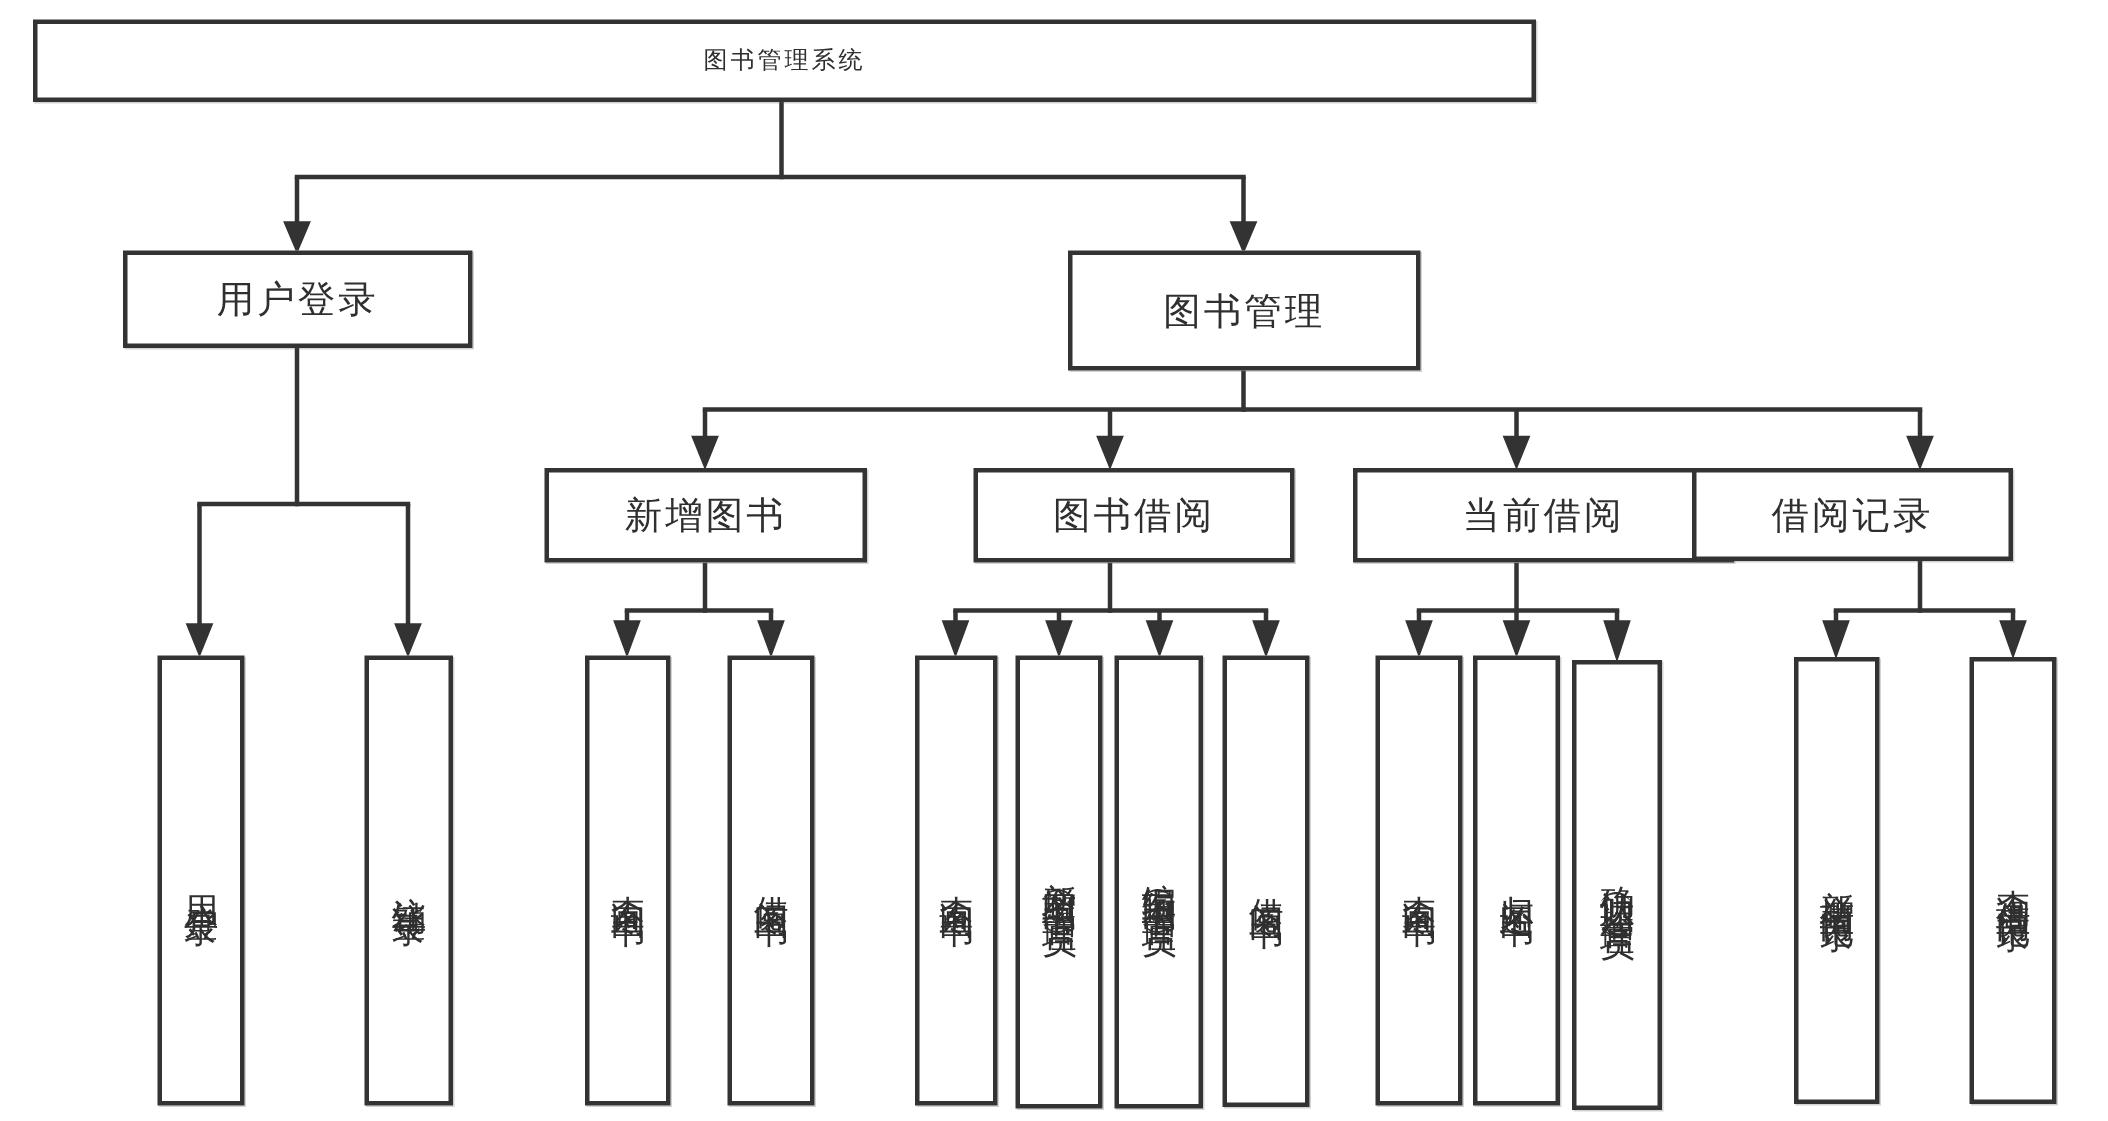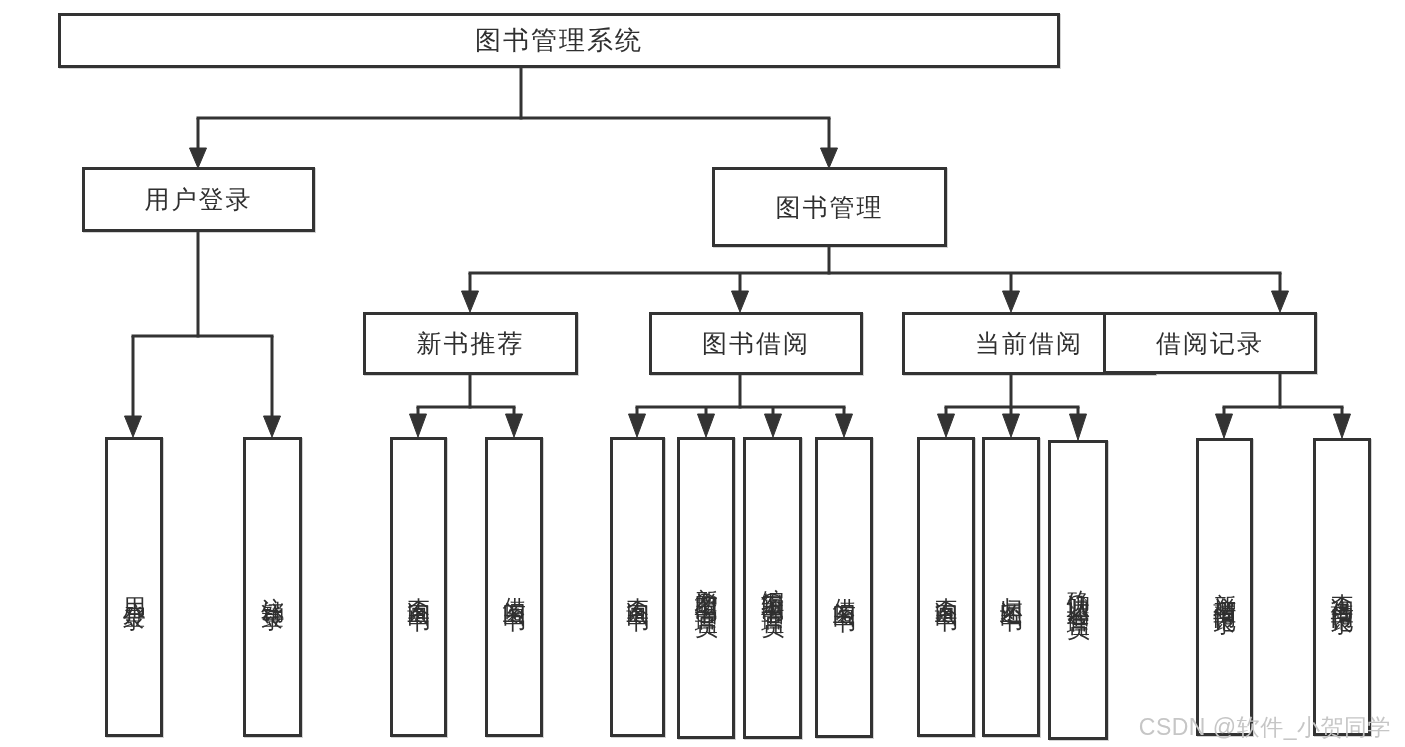--- a/index.html
+++ b/index.html
@@ -23,21 +23,21 @@
   .connectors polygon { fill: currentColor; stroke: currentColor; stroke-width: 1; }
   .node {
     position: absolute;
     background: #ffffff;
     border: 3px solid var(--line-color, #333333);
     color: var(--text-color, #2f2f2f);
     display: flex; align-items: center; justify-content: center;
     box-shadow: 1px 1px 0 rgba(80,80,80,0.25);
   }
   .node.h { font-size: 25px; letter-spacing: 2px; white-space: nowrap; }
-  .node.root { font-size: 26px; margin-left: 36px; }
+  .node.root { font-size: 16px; }
   .node.v {
     writing-mode: vertical-rl;
     text-orientation: mixed;
     font-size: 23px;
     letter-spacing: 4px;
     line-height: 1.1;
   }
   .watermark {
     position: absolute;
     right: 14px; bottom: 4px;
@@ -119,29 +119,29 @@
   </div>
 
   <div class="node h" style="left:82px; top:167px; width:233px; height:65px;">
     <span>用户登录</span>
   </div>
   <div class="node h" style="left:712px; top:167px; width:235px; height:80px;">
     <span>图书管理</span>
   </div>
 
   <div class="node h" style="left:363px; top:312px; width:215px; height:63px;">
-    <span>新书推荐</span>
+    <span>新增图书</span>
   </div>
   <div class="node h" style="left:633px; top:312px; width:214px; height:63px;margin-left:16px;">
     <span>图书借阅</span>
   </div>
   <div class="node h" style="left:902px; top:312px; width:254px; height:63px;">
     <span>当前借阅</span>
   </div>
-  <div class="node h" style="left:1103px; top:312px; width:214px; height:62px;text-align:center;">
+  <div class="node h" style="left:1128px; top:312px; width:214px; height:62px;text-align:center;">
     <span>借阅记录</span>
   </div>
 
   <div class="node v" style="left:105px; top:437px; width:58px; height:300px;">
     <span>用户登录</span>
   </div>
   <div class="node v" style="left:243px; top:437px; width:59px; height:300px;">
     <span>注销登录</span>
   </div>
 
@@ -175,15 +175,14 @@
     <span>确认归还（管理员）</span>
   </div>
 
   <div class="node v" style="left:1196px; top:438px; width:57px; height:298px;">
     <span>新增借阅记录</span>
   </div>
   <div class="node v" style="left:1313px; top:438px; width:58px; height:298px;">
     <span>查询借阅记录</span>
   </div>
 
-  <div class="watermark">CSDN @软件_小贺同学</div>
 
 </div>
 
 </body></html>

